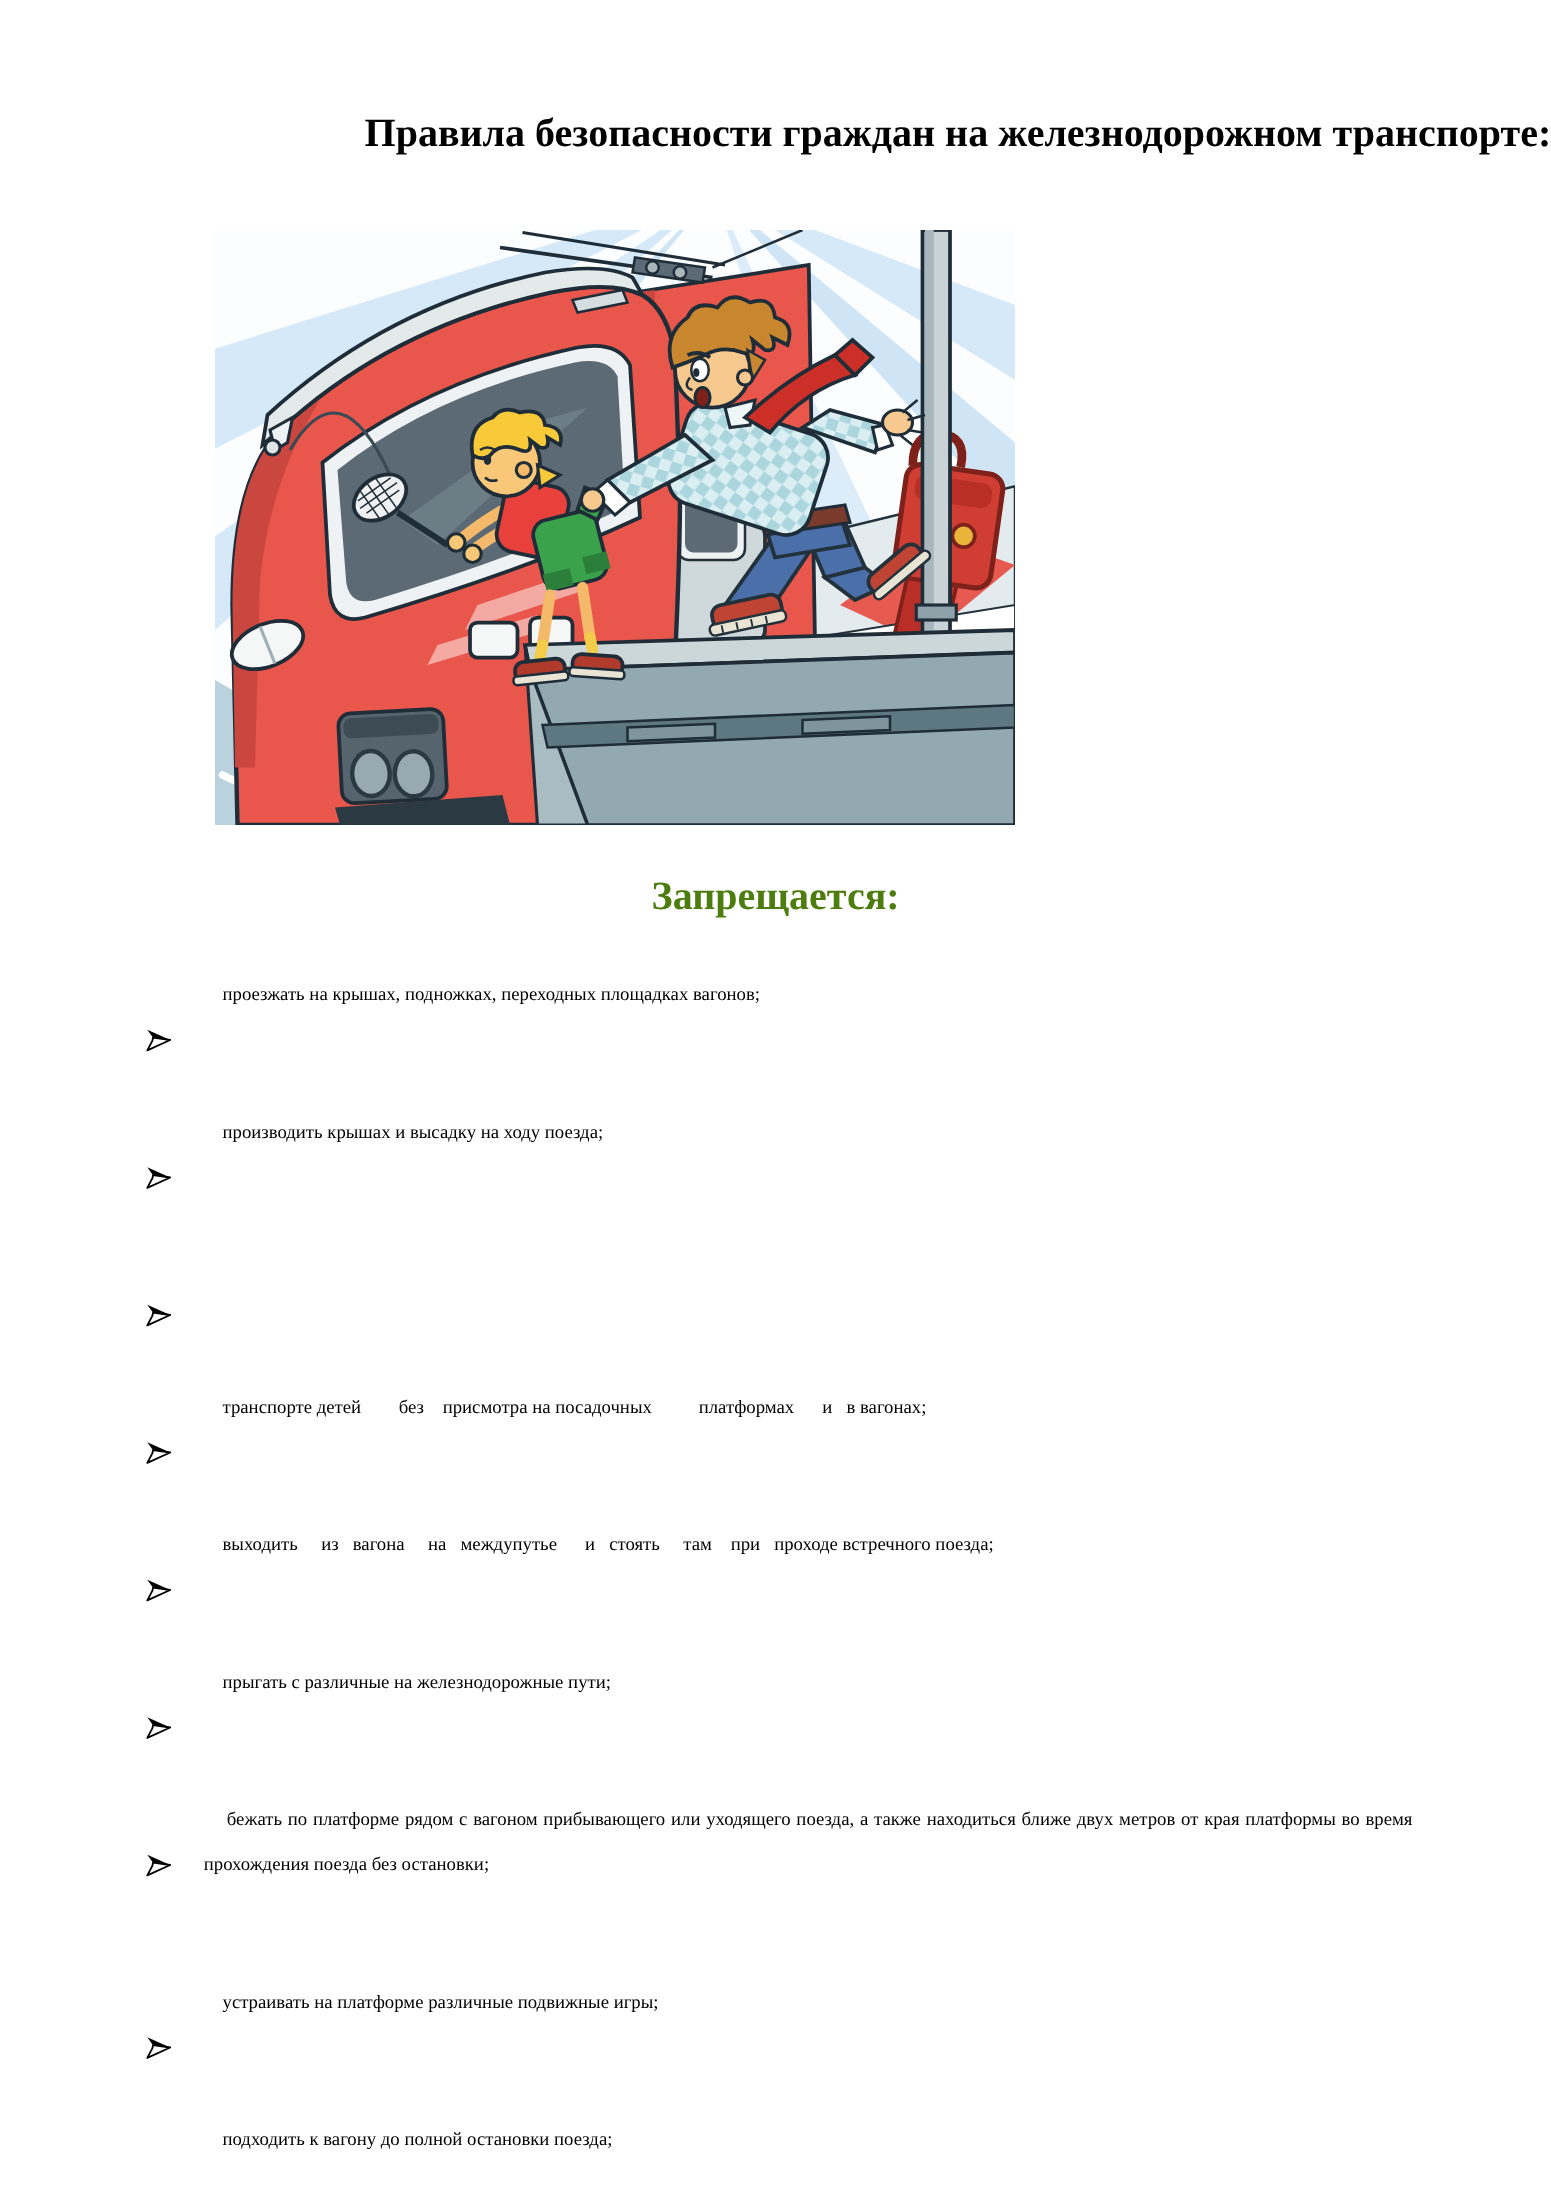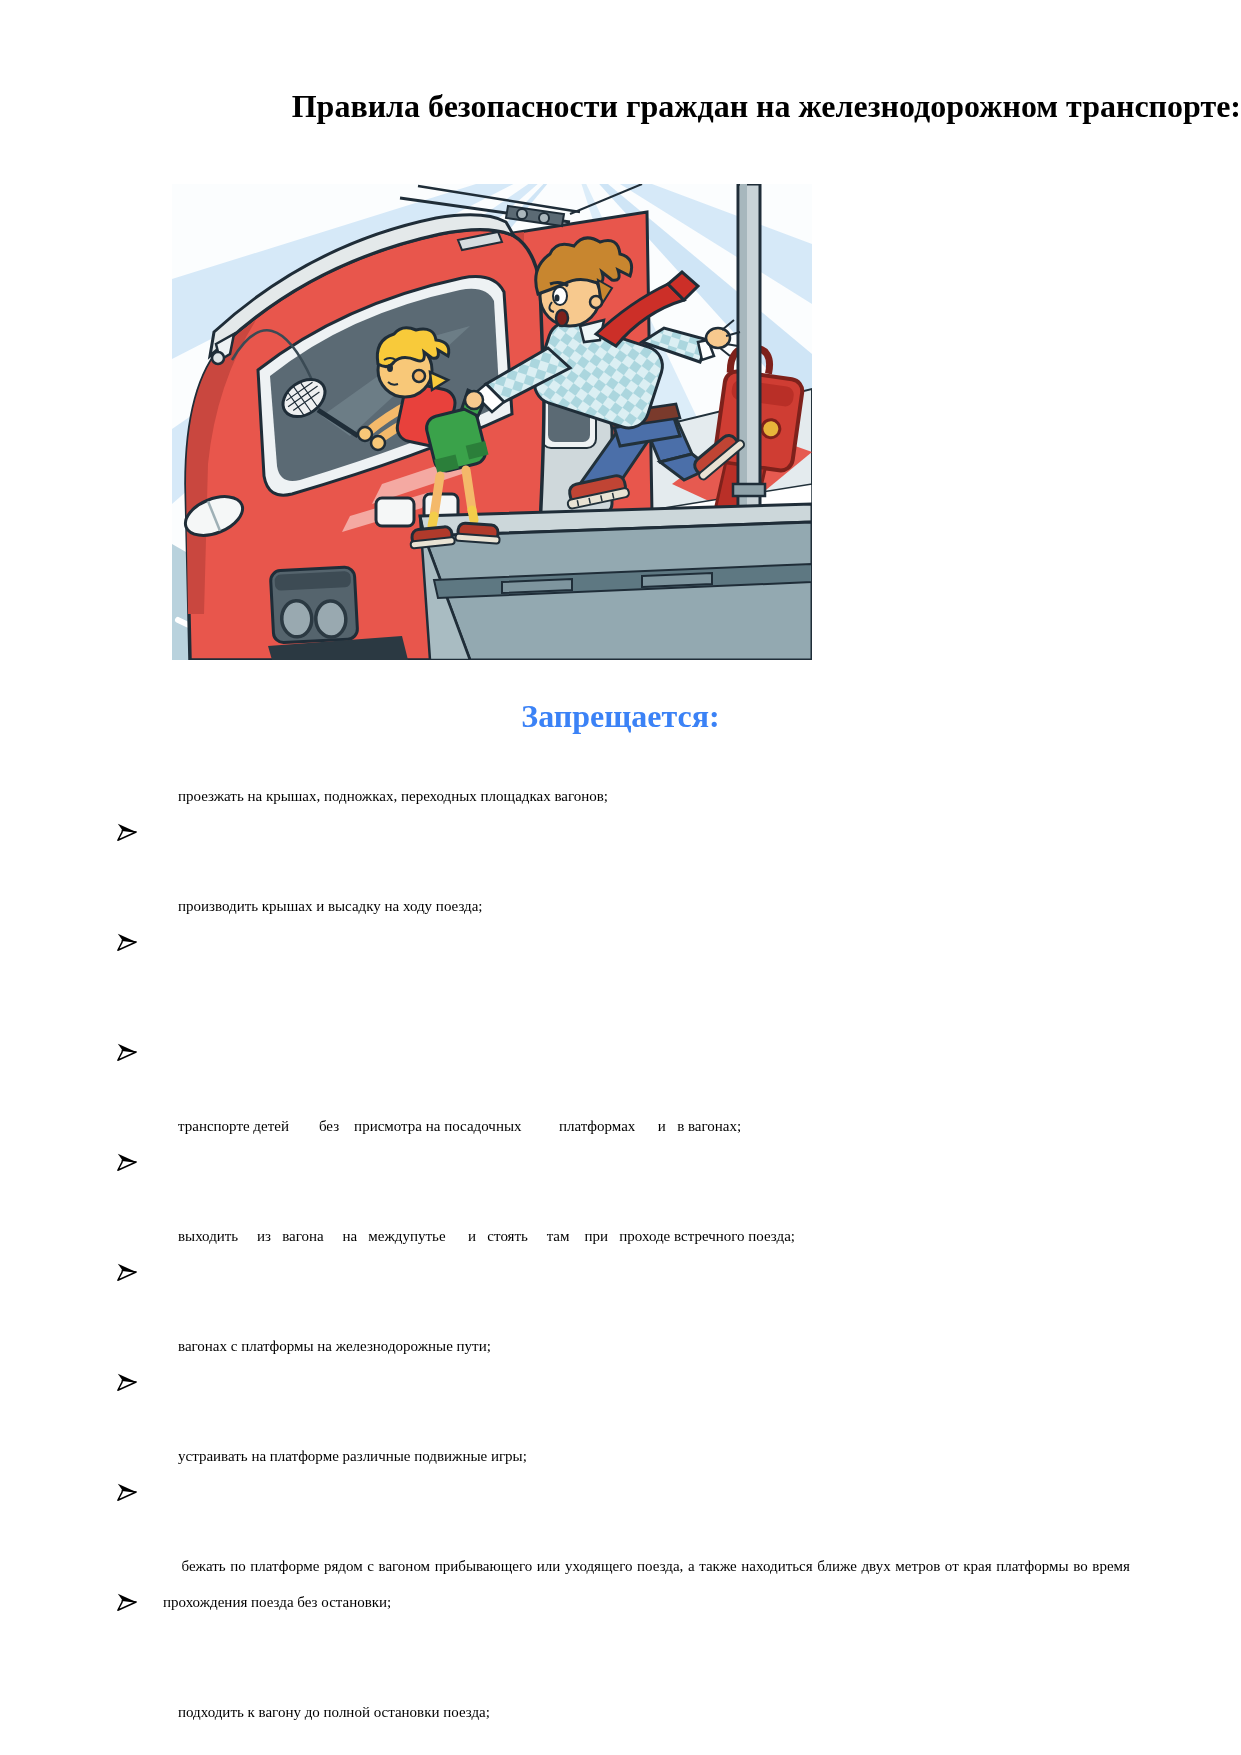--- a/index.html
+++ b/index.html
@@ -3,21 +3,21 @@
 <meta charset="utf-8">
 <style>
   html,body{margin:0;padding:0;background:#ffffff;}
   .page{position:relative;width:1241px;height:1755px;background:#ffffff;
         font-family:"Liberation Serif","DejaVu Serif",serif;color:#000;overflow:hidden;}
   .doc-title{position:absolute;top:88px;left:0;width:100%;text-align:right;
              font-size:32px;font-weight:bold;line-height:1.15;}
   .illustration{position:absolute;left:172px;top:184px;width:640px;height:476px;margin:0;}
   .illustration svg{display:block;width:640px;height:476px;}
   .section-heading{position:absolute;top:698px;left:0;width:100%;text-align:center;
-                   font-size:32px;font-weight:bold;color:#3b82f6;line-height:1.15;}
+                   font-size:32px;font-weight:bold;color:#4d7c0f;line-height:1.15;}
   .rules-list{position:absolute;top:742px;left:113px;width:1017px;list-style:none;margin:0;padding:0;}
   .rule-item{position:relative;padding-left:50px;margin:0 0 2px 0;font-size:15px;line-height:36px;
              text-align:justify;white-space:pre-wrap;}
   .bullet{position:absolute;left:3px;top:7px;width:22px;height:22px;}
   .bullet svg{display:block;width:22px;height:22px;}
 </style>
 </head>
 <body>
 
 <div class="page">
@@ -263,37 +263,37 @@
         <path d="M7 10 L22 12 L2 21 L6.5 12.5 Z" fill="#fff" stroke="#000" stroke-width="1.6" stroke-linejoin="round"></path>
       </svg>
     </span><span>выходить     из   вагона     на   междупутье      и   стоять     там    при   проходе встречного поезда;</span>
   </li>
       <li class="rule-item">
     <span class="bullet">
       <svg viewBox="0 0 24 24" xmlns="http://www.w3.org/2000/svg">
         <path d="M2 3 L22 12 L7 10 Z" fill="#000"></path>
         <path d="M7 10 L22 12 L2 21 L6.5 12.5 Z" fill="#fff" stroke="#000" stroke-width="1.6" stroke-linejoin="round"></path>
       </svg>
-    </span><span>вагонах с платформы на железнодорожные пути;</span>
+    </span><span>прыгать с различные на железнодорожные пути;</span>
+  </li>
+      <li class="rule-item">
+    <span class="bullet">
+      <svg viewBox="0 0 24 24" xmlns="http://www.w3.org/2000/svg">
+        <path d="M2 3 L22 12 L7 10 Z" fill="#000"></path>
+        <path d="M7 10 L22 12 L2 21 L6.5 12.5 Z" fill="#fff" stroke="#000" stroke-width="1.6" stroke-linejoin="round"></path>
+      </svg>
+    </span><span>бежать по платформе рядом с вагоном прибывающего или уходящего поезда, а также находиться ближе двух метров от края платформы во время прохождения поезда без остановки;</span>
   </li>
       <li class="rule-item">
     <span class="bullet">
       <svg viewBox="0 0 24 24" xmlns="http://www.w3.org/2000/svg">
         <path d="M2 3 L22 12 L7 10 Z" fill="#000"></path>
         <path d="M7 10 L22 12 L2 21 L6.5 12.5 Z" fill="#fff" stroke="#000" stroke-width="1.6" stroke-linejoin="round"></path>
       </svg>
     </span><span>устраивать на платформе различные подвижные игры;</span>
-  </li>
-      <li class="rule-item">
-    <span class="bullet">
-      <svg viewBox="0 0 24 24" xmlns="http://www.w3.org/2000/svg">
-        <path d="M2 3 L22 12 L7 10 Z" fill="#000"></path>
-        <path d="M7 10 L22 12 L2 21 L6.5 12.5 Z" fill="#fff" stroke="#000" stroke-width="1.6" stroke-linejoin="round"></path>
-      </svg>
-    </span><span>бежать по платформе рядом с вагоном прибывающего или уходящего поезда, а также находиться ближе двух метров от края платформы во время прохождения поезда без остановки;</span>
   </li>
       <li class="rule-item">
     <span class="bullet">
       
     </span><span>подходить к вагону до полной остановки поезда;</span>
   </li>
     </ul>
 </div>
 
 </body></html>

